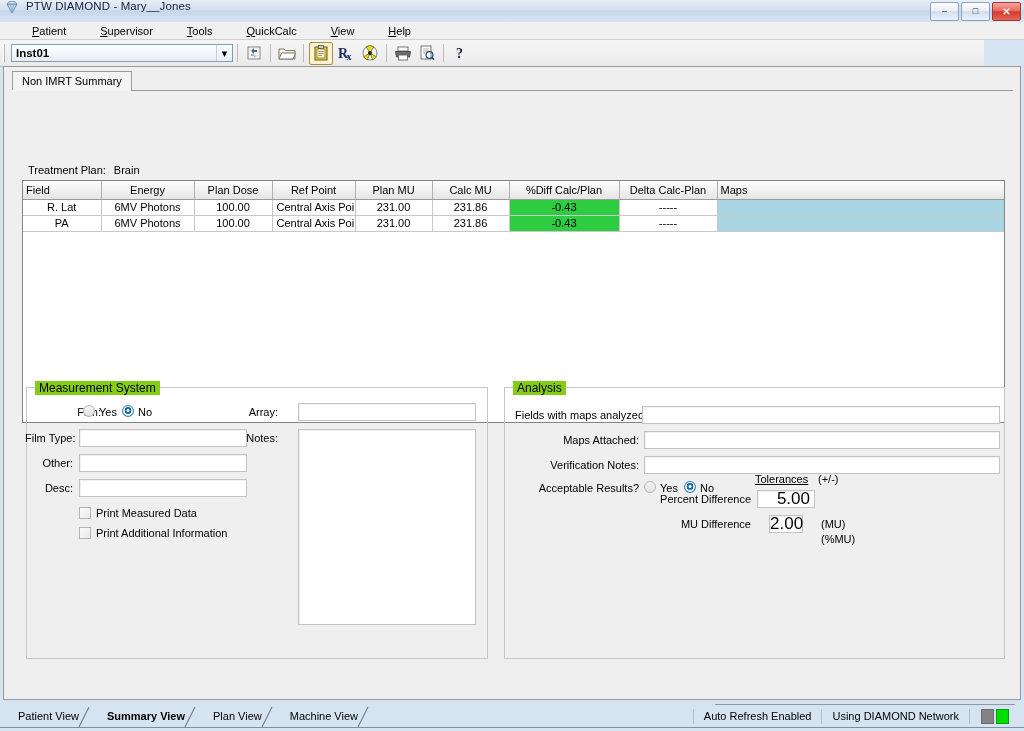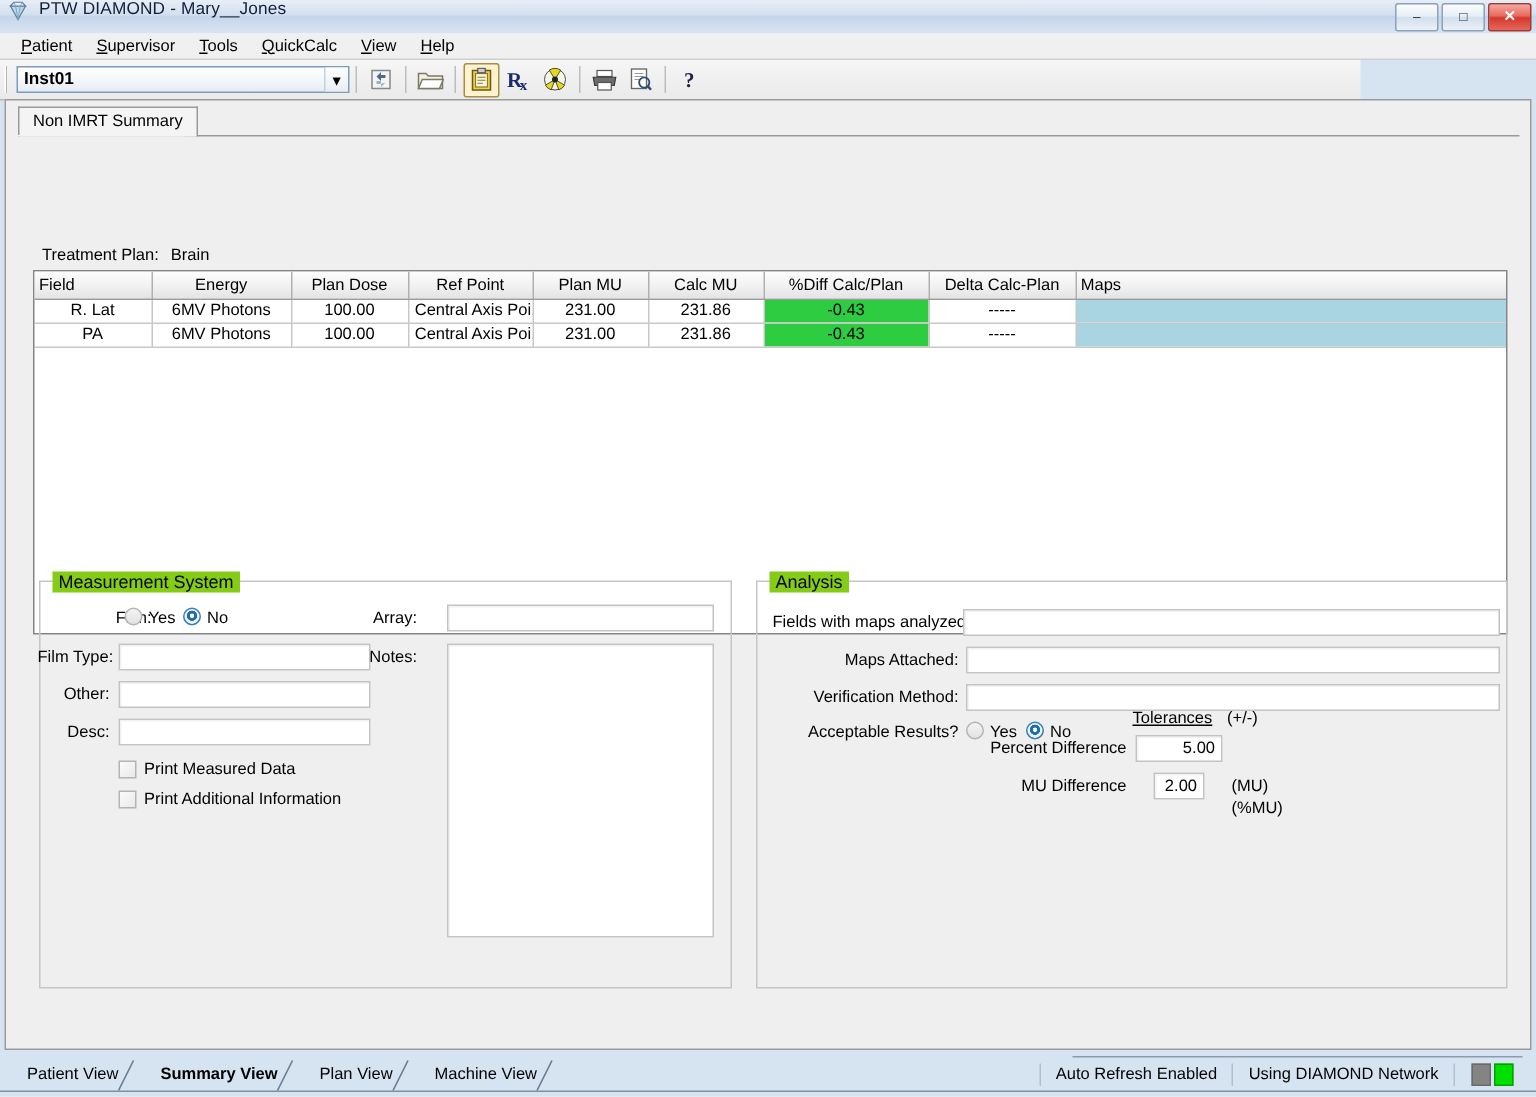--- a/index.html
+++ b/index.html
@@ -32,26 +32,26 @@
   }
   .wbtn span{font-size:9px;line-height:1;color:#12243c;}
   .wbtn.close span{color:#fff;font-weight:bold;font-size:10px;}
 
   
   .menubar{
     position:absolute;left:0;top:22px;width:1024px;height:18px;
     background:#f0f0f0;border-bottom:1px solid #cfcfcf;
     display:flex;align-items:center;padding-left:6px;box-sizing:border-box;
   }
-  .menu-item{padding:1px 8px;font-size:11px;color:#000;cursor:default;}
+  .menu-item{padding:1px 8px;font-size:11px;color:#000;cursor:default;margin-left:18px;}
   .menu-item u{text-decoration:underline;}
 
   
   .toolbar{
-    position:absolute;left:0;top:40px;width:907px;height:26px;
+    position:absolute;left:0;top:40px;width:984px;height:26px;
     background:linear-gradient(180deg,#f6f6f6 0%,#eaeaea 100%);
     border-bottom:1px solid #b9b9b9;
     display:flex;align-items:center;
   }
   .grip{width:4px;height:18px;margin:0 3px 0 3px;
     background:linear-gradient(90deg,#fff 0 1px,#b5b5b5 1px 2px,transparent 2px);}
   .combo{
     width:222px;height:18px;margin-left:1px;
     border:1px solid #7b9ebd;background:#fff;
     display:flex;align-items:center;box-sizing:border-box;
@@ -105,21 +105,21 @@
   td.diff{color:#000;}
   td.notes{border-right:none;}
 
   
   .group{position:absolute;border:1px solid #c6c6c6;background:transparent;box-sizing:border-box;}
   .group > .legend{
     position:absolute;top:-7px;left:8px;background:#84cc16;padding:0 4px;font-size:12px;
   }
   .fld{
     position:absolute;border:1px solid #c3c3c3;background:#fff;box-sizing:border-box;
-    font-size:11px;line-height:normal;
+    font-size:17px;line-height:normal;
     box-shadow:inset 1px 1px 0 #f2f2f2;
   }
   .fld.num{text-align:right;padding-right:4px;line-height:16px;}
   .lbl{position:absolute;font-size:11px;white-space:nowrap;}
   .lbl.r{text-align:right;}
 
   .radio{position:absolute;width:12px;height:12px;border-radius:50%;
     border:1px solid #b4b4b4;background:linear-gradient(180deg,#f4f4f4,#e2e2e2);box-sizing:border-box;}
   .radio.on{border-color:#3c7fb1;background:radial-gradient(circle at 50% 45%,#fff 0 18%,#1f6ea8 22% 44%,#e8f2f9 48% 70%,#3c7fb1 74% 100%);}
   .chk{position:absolute;width:12px;height:12px;border:1px solid #b4b4b4;
@@ -367,21 +367,21 @@
 
     <div class="group" style="left:500px;top:320px;width:501px;height:272px;">
       <span class="legend">Analysis</span>
 
       <span class="lbl r" style="left:10px;top:21px;width:124px;">Fields with maps analyzed:</span>
       <span class="fld" style="left:137px;top:18px;width:358px;height:18px;"></span>
 
       <span class="lbl r" style="left:38px;top:46px;width:96px;">Maps Attached:</span>
       <span class="fld" style="left:139px;top:43px;width:356px;height:18px;"></span>
 
-      <span class="lbl r" style="left:18px;top:71px;width:116px;">Verification Method:</span>
+      <span class="lbl r" style="left:18px;top:71px;width:116px;">Verification Notes:</span>
       <span class="fld" style="left:139px;top:68px;width:356px;height:18px;"></span>
 
       <span class="lbl r" style="left:24px;top:94px;width:110px;">Acceptable Results?</span>
       <span class="radio" style="left:139px;top:93px;"></span>
       <span class="lbl" style="left:155px;top:94px;">Yes</span>
       <span class="radio on" style="left:179px;top:93px;"></span>
       <span class="lbl" style="left:195px;top:94px;">No</span>
 
       <span class="lbl" style="left:250px;top:85px;text-decoration:underline;">Tolerances</span>
       <span class="lbl" style="left:313px;top:85px;">(+/-)</span>

